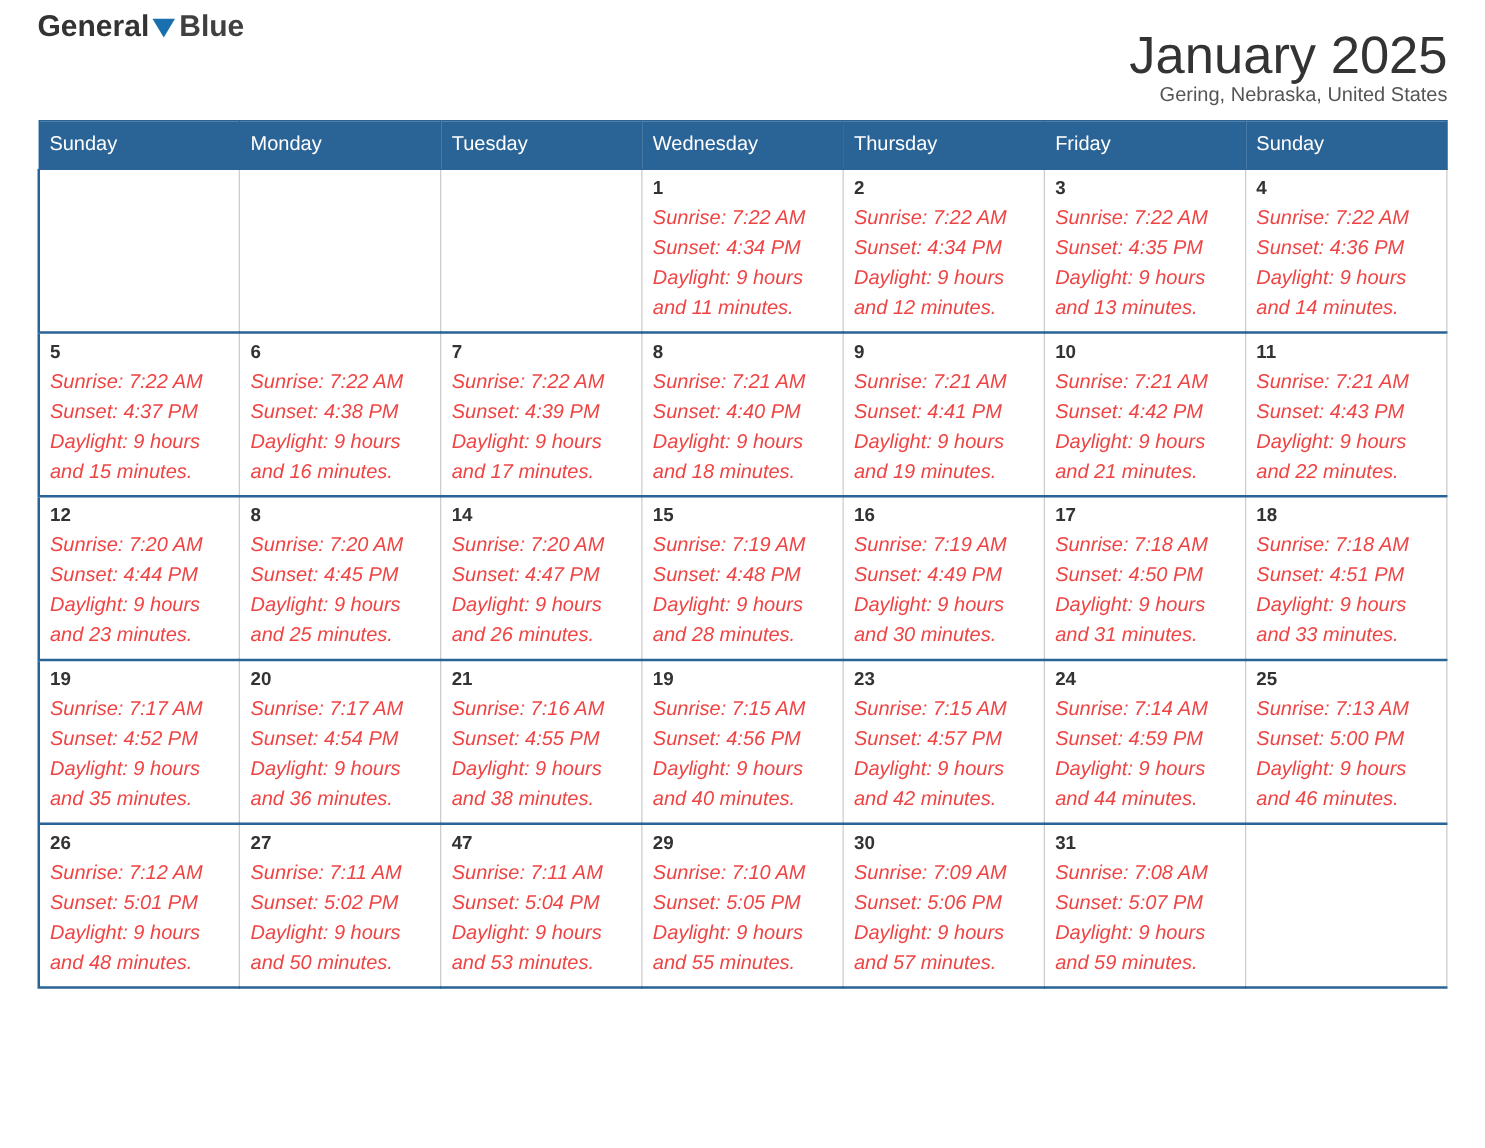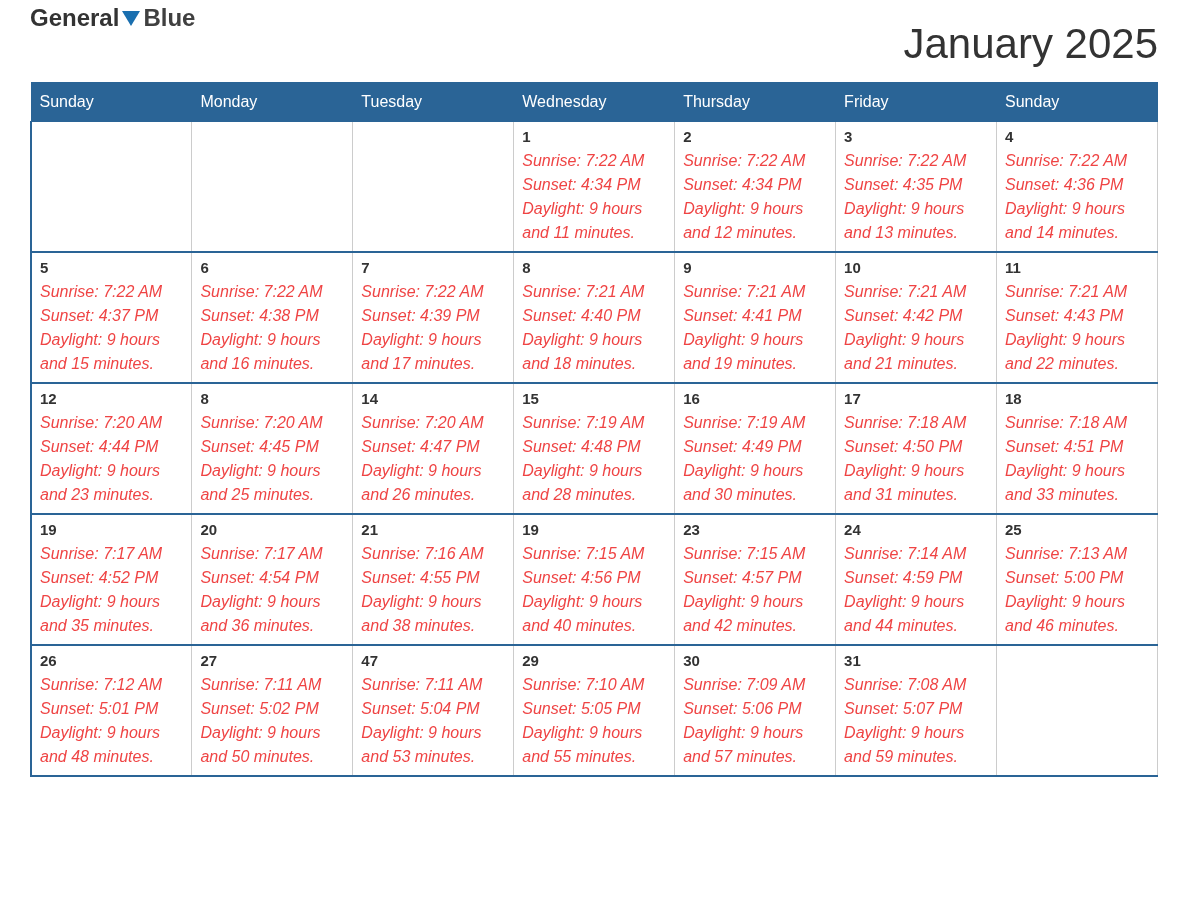--- a/index.html
+++ b/index.html
@@ -7,21 +7,21 @@
       font-family: Arial, sans-serif;
       background: #fff;
       padding: 20px 30px;
       width: 1188px;
       min-height: 918px;
     }
     .header {
       display: flex;
       justify-content: space-between;
       align-items: flex-start;
-      margin-bottom: 14px;
+      margin-bottom: 0;
     }
     .logo {
       display: flex;
       align-items: center;
       gap: 4px;
     }
     .title-block {
       text-align: right;
     }
     .month-title {
@@ -83,20 +83,21 @@
 
 <div class="header">
   <div class="logo" style="visibility: hidden;">
     <span style="font-size:24px;font-weight:bold;color:#333;">General</span>
     <span style="display:inline-block;width:0;height:0;border-left:10px solid transparent;border-right:10px solid transparent;border-top:16px solid #1a6faf;margin: 0 2px;"></span>
     <span style="font-size:24px;font-weight:bold;color:#1a6faf;"></span>
 
   </div>
   <div class="title-block">
     <div class="month-title">January 2025</div>
+    <div class="location-subtitle">Gering, Nebraska, United States</div>
   </div>
 </div>
 
 <div style="position:relative;">
   <div style="position:absolute;top:-78px;left:0;display:flex;align-items:center;">
     <span style="font-size:24px;font-weight:bold;color:#333;">General</span>
     <span style="display:inline-block;width:0;height:0;border-left:9px solid transparent;border-right:9px solid transparent;border-top:15px solid #1a6faf;margin:0 3px 0 3px;"></span>
     <span style="font-size:24px;font-weight:bold;color:#404040;">Blue</span>
   </div>
 </div>

